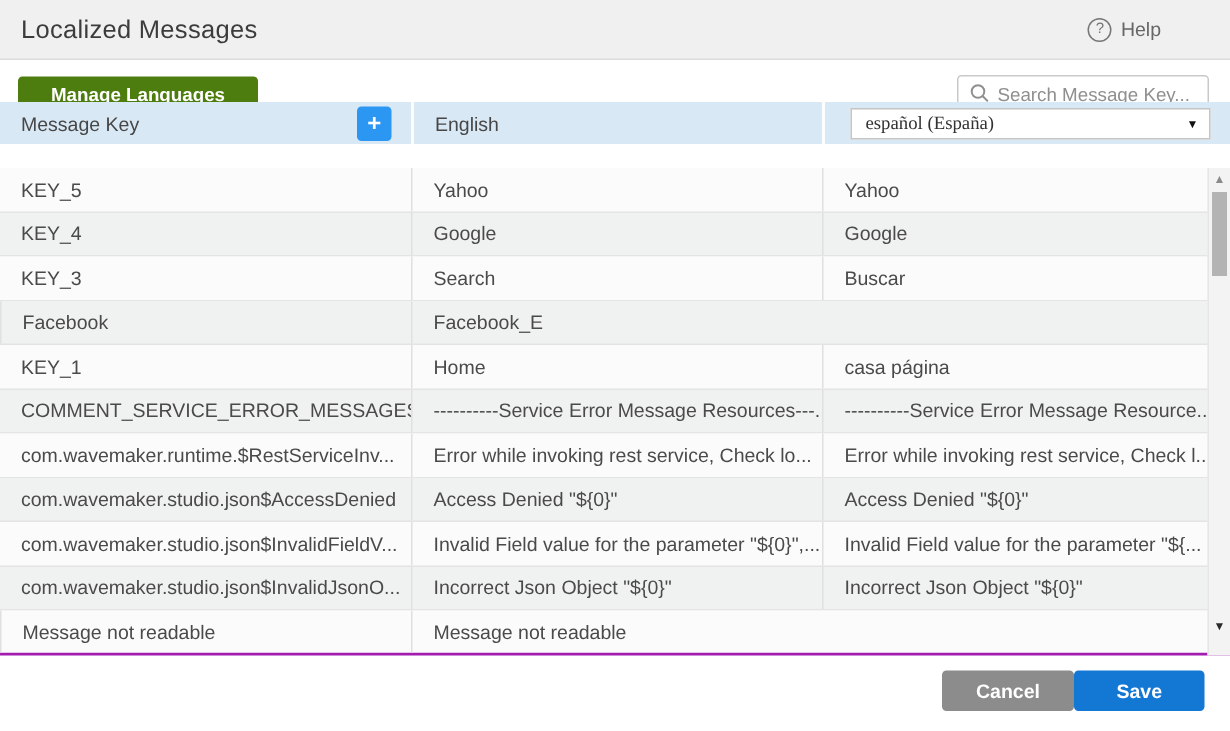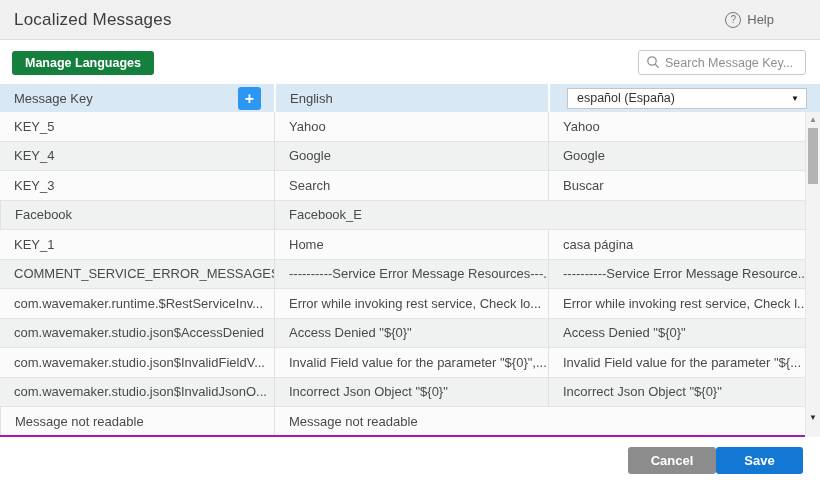--- a/index.html
+++ b/index.html
@@ -21,40 +21,40 @@
     width:16px; height:16px; border:1px solid #777; border-radius:50%;
     display:inline-flex; align-items:center; justify-content:center;
     font-size:10px; color:#777;
   }
   .toolbar {
     position:absolute; left:0; top:41px; width:820px; height:43px;
     background:#ffffff; display:flex; align-items:center; justify-content:space-between;
     padding:0 14px 0 12px;
   }
   .btn-primary {
-    background:#15803d; color:#fff; border:none; border-radius:3px;
-    font-size:12.5px; font-weight:bold; padding:6px 13px; height:24px;
+    background:#4d7c0f; color:#fff; border:none; border-radius:3px;
+    font-size:12.5px; font-weight:bold; padding:6px 22px; height:24px;
     line-height:12px; cursor:pointer; font-family:inherit;
   }
   .search-wrap { position:relative; width:168px; height:25px; }
   .search-wrap svg { position:absolute; left:8px; top:5px; }
   .search-input {
     width:100%; height:100%; border:1px solid #c9c9c9; border-radius:3px;
     padding:0 6px 0 26px; font-size:12.5px; color:#444; font-family:inherit;
     outline:none; background:#fff;
   }
   .search-input::placeholder { color:#8f8f8f; }
   .thead {
-    position:absolute; left:0; top:84px; width:820px; height:28px;
+    position:absolute; left:0; top:68px; width:820px; height:28px;
     background:#d9e8f5; display:flex; font-size:13px; color:#474747;
   }
   .th { display:flex; align-items:center; padding-left:14px; position:relative; }
   .th-key { width:274px; justify-content:space-between; padding-right:13px; }
   .th-english { width:274px; border-left:2px solid #fdfdfd; }
-  .th-lang { flex:1; border-left:2px solid #fdfdfd; padding-left:17px; }
+  .th-lang { flex:1; border-left:2px solid #fdfdfd; padding-left:17px;font-family:Liberation Serif, serif; }
   .plus-btn {
     width:23px; height:23px; background:#2b97f3; color:#fff; border:none;
     border-radius:3px; font-size:16px; font-weight:bold; line-height:21px;
     text-align:center; cursor:pointer; font-family:inherit; padding:0;
   }
   .lang-select {
     width:240px; height:21px; background:#fff; border:1px solid #c4c4c4;
     display:flex; align-items:center; justify-content:space-between;
     padding:0 7px 0 9px; font-size:12.5px; color:#333; cursor:pointer;
   }

